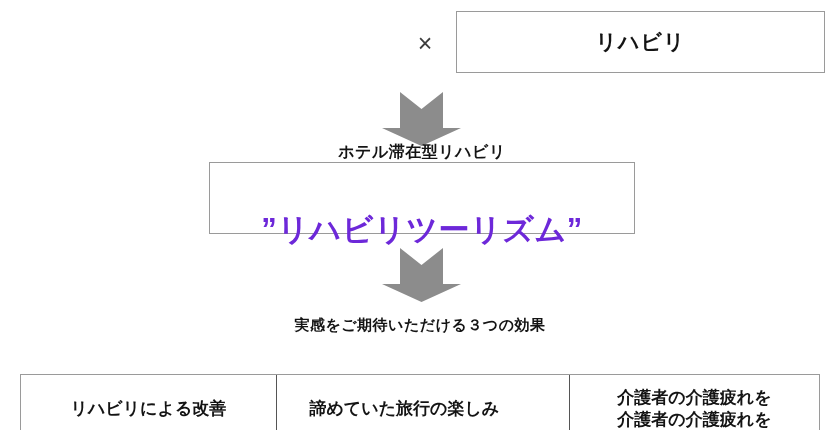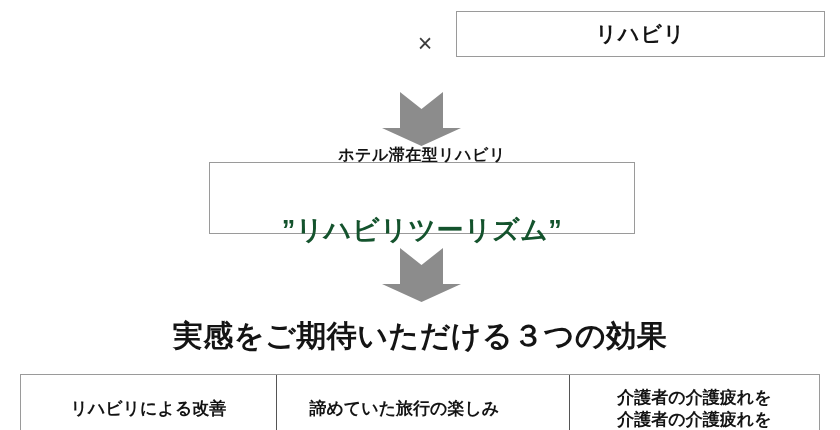--- a/index.html
+++ b/index.html
@@ -40,21 +40,21 @@
   #box-hotel {
     left: 13px;
     top: 11px;
     width: 376px;
     height: 62px;
   }
   #box-rehab {
     left: 456px;
     top: 11px;
     width: 369px;
-    height: 46px;
+    height: 62px;
   }
   .top-label {
     font-size: 21px;
     font-weight: bold;
     letter-spacing: 1px;
     color: #141414;
   }
 
   #cross-symbol {
     position: absolute;
@@ -94,35 +94,35 @@
     padding: 2px 8px 6px;
   }
   #concept-line1 {
     font-size: 16px;
     font-weight: bold;
     letter-spacing: 0.5px;
     color: #141414;
     margin-bottom: 13px;
   }
   #concept-line2 {
-    font-size: 27px;
+    font-size: 31px;
     font-weight: bold;
     letter-spacing: 0.5px;
-    color: #14532d;
+    color: #6d28d9;
     margin-top: 36px;
   }
 
   
   #effects-heading {
     position: absolute;
     left: 0;
     top: 316px;
     width: 840px;
     text-align: center;
-    font-size: 30px;
+    font-size: 15px;
     font-weight: bold;
     letter-spacing: 0.5px;
     color: #141414;
   }
 
   
   #effects-table {
     position: absolute;
     left: 20px;
     top: 374px;

